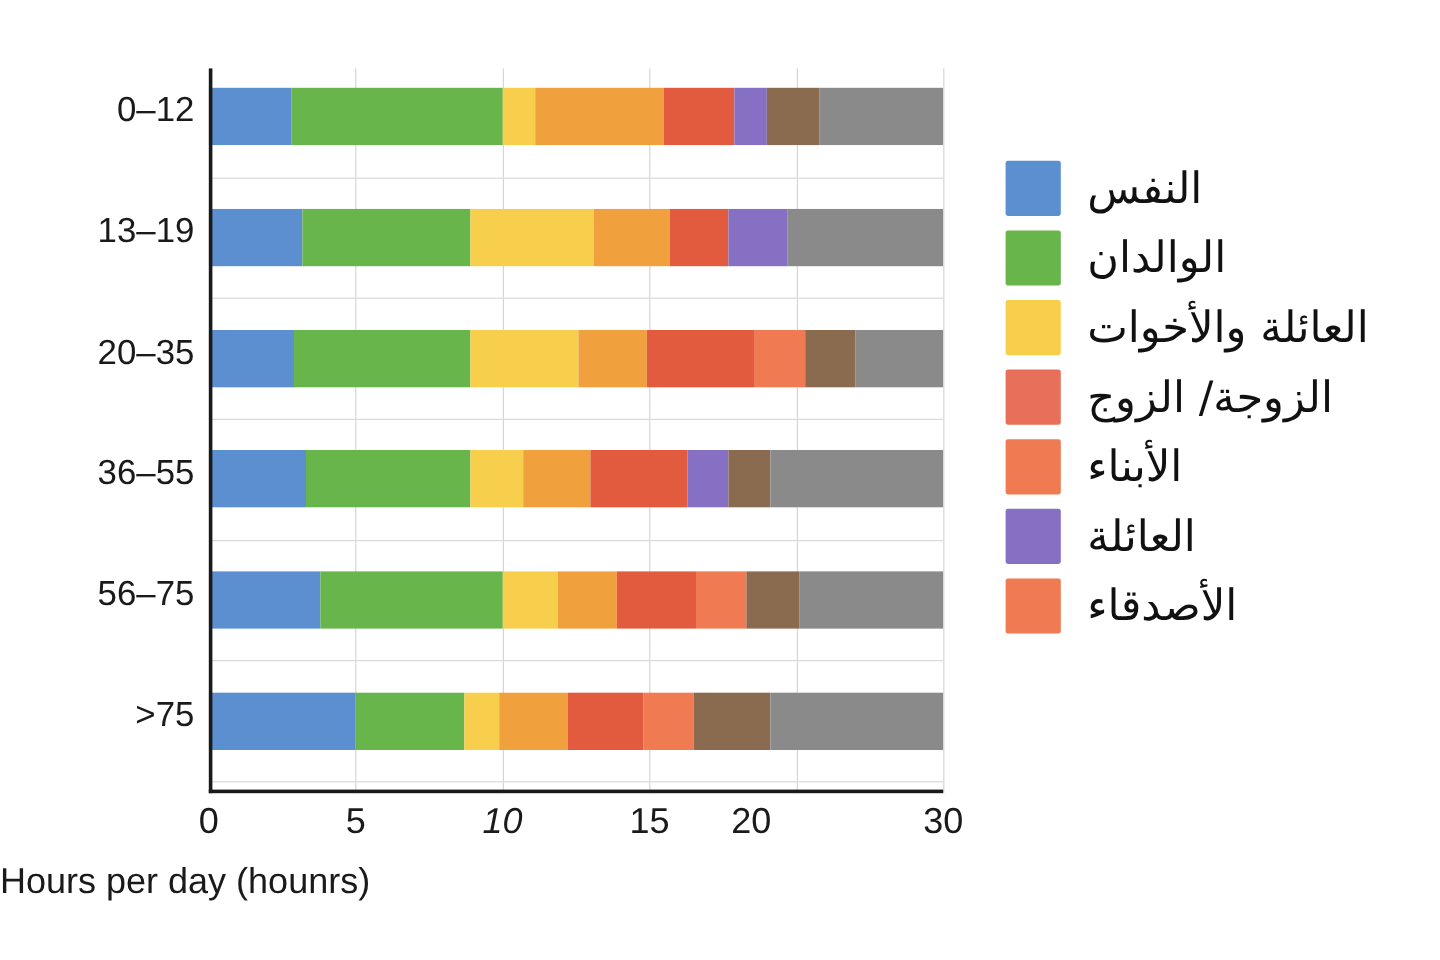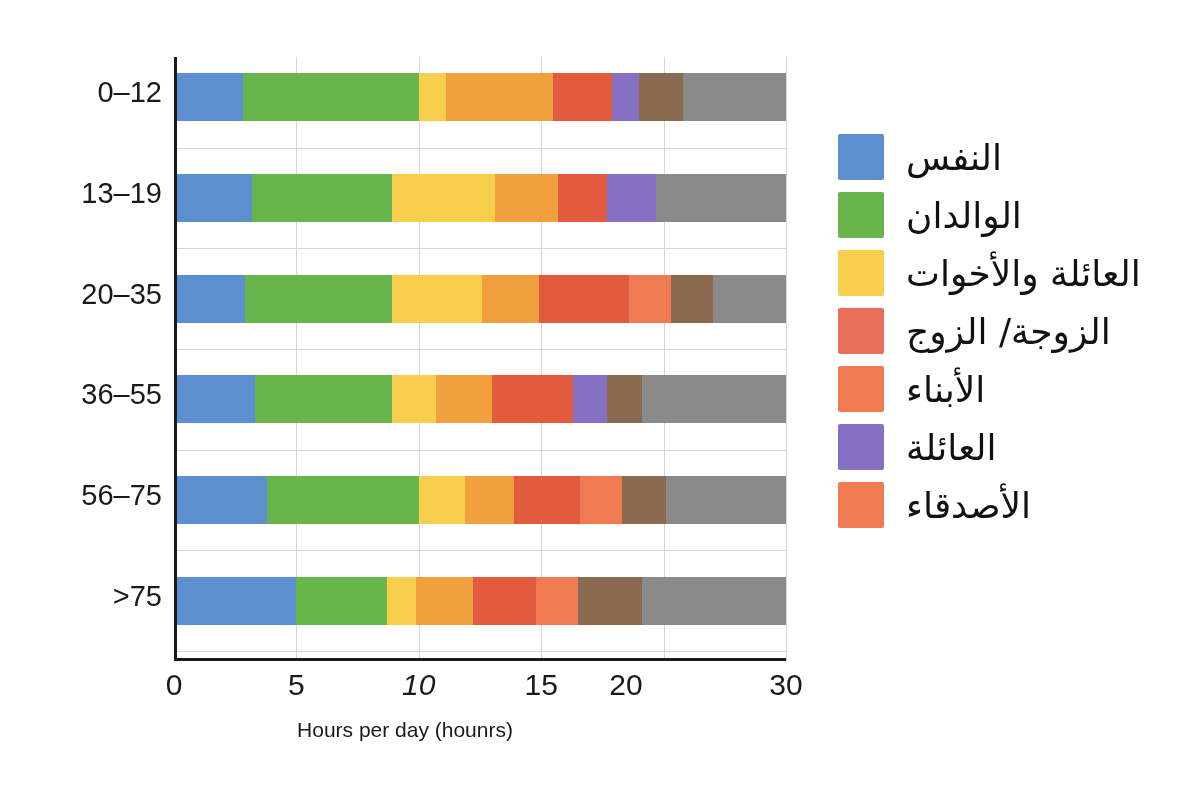--- a/index.html
+++ b/index.html
@@ -62,22 +62,21 @@
     position:absolute;
     top:668px;
     font-size:30px;
     color:#1a1a1a;
     transform:translateX(-50%);
     white-space:nowrap;
   }
   #xlabel{
     position:absolute;
     top:718px;left:0;width:810px;
-    text-align:center;
-    font-size:21px;
+    font-size:30px;
     color:#1a1a1a;
     white-space:nowrap;
   }
 
   
   #legend{
     position:absolute;
     left:838px;top:128px;
     width:330px;
   }

